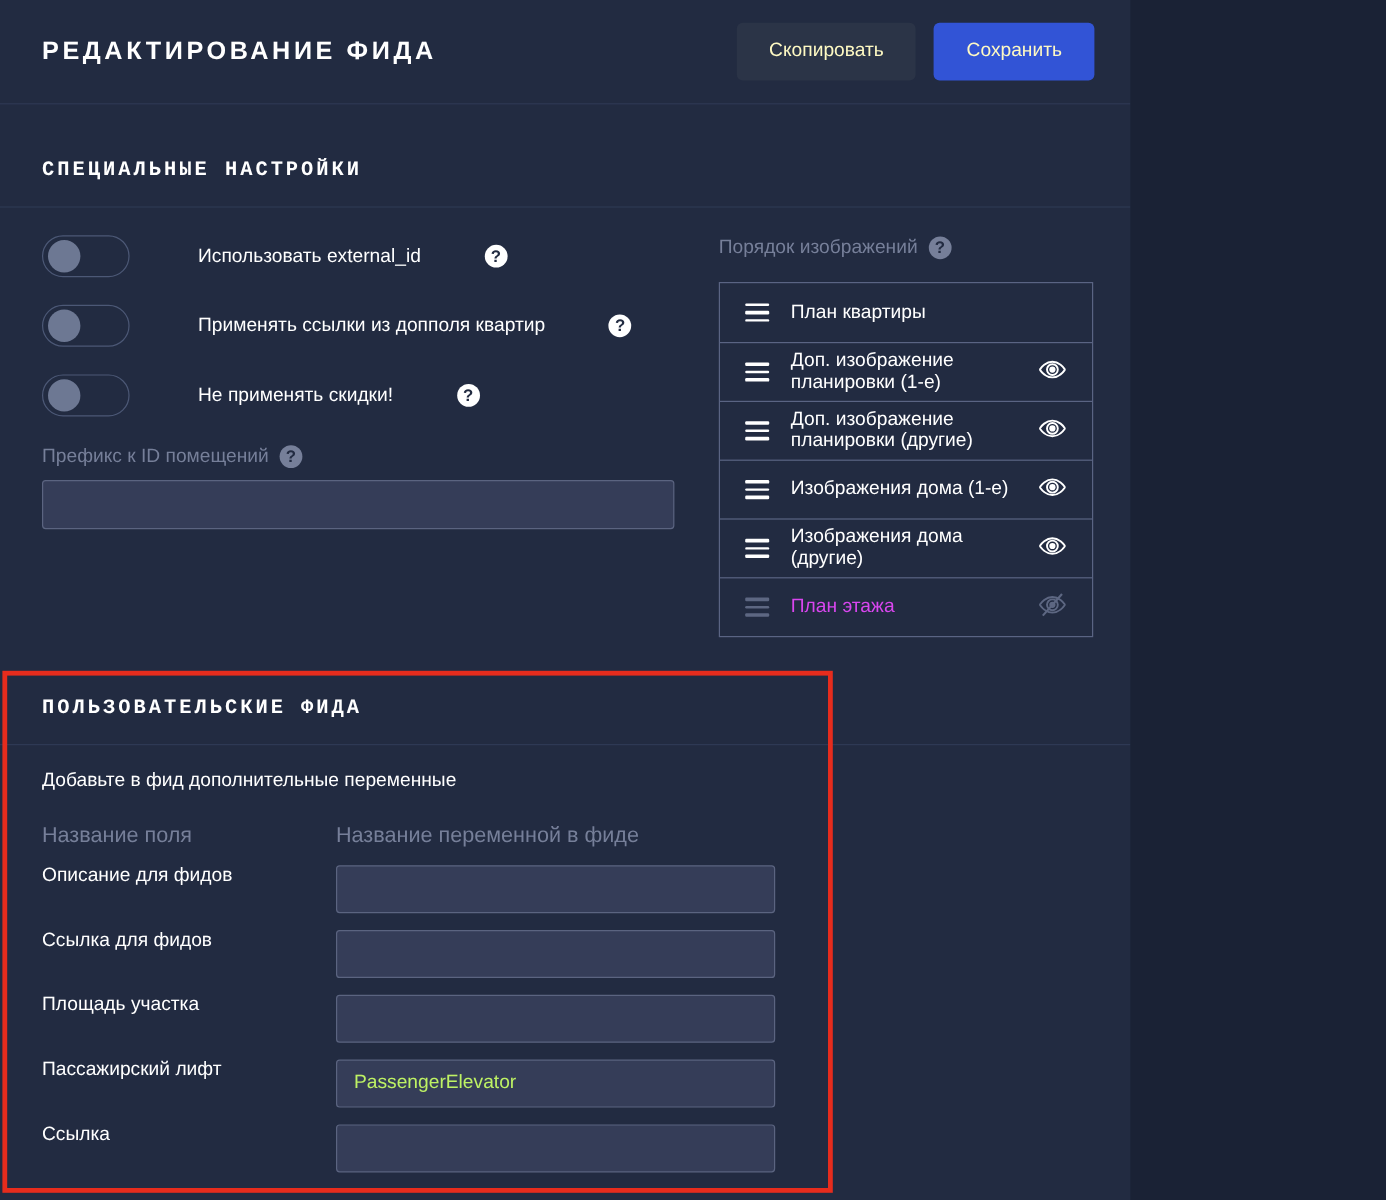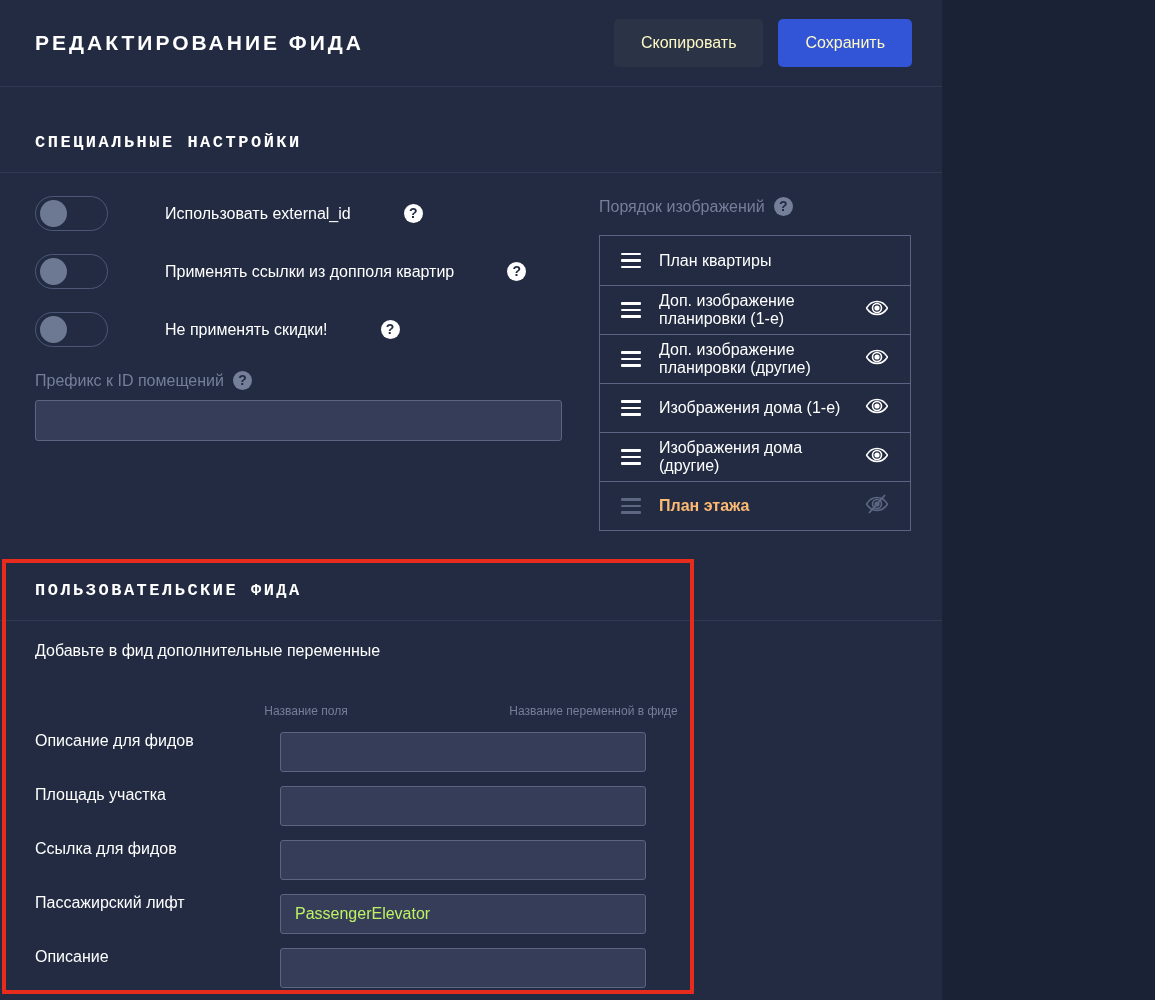--- a/index.html
+++ b/index.html
@@ -42,26 +42,26 @@
                 background:#353d58; border:1px solid #5b6480; border-radius:3px;
                 color:#fff; font-size:16px; padding:0 12px; font-family:inherit; }
   
   .image-list { margin-top:19px; border:1px solid #5a6483; }
   .image-row { height:49px; display:flex; align-items:center; padding:0 21px; cursor:pointer; }
   .image-row + .image-row { border-top:1px solid #5a6483; }
   .drag-icon { margin-right:18px; display:flex; flex-direction:column; gap:4px; cursor:grab; }
   .drag-icon i { display:block; width:20px; height:2.5px; background:#ffffff; border-radius:1px; }
   .image-row.disabled .drag-icon i { background:#5d6782; }
   .row-label { font-size:16px; flex:1; }
-  .image-row.disabled .row-label { color:#fdba74;font-weight:bold; }
+  .image-row.disabled .row-label { color:#d946ef; }
   .eye { width:24px; height:24px; cursor:pointer; flex:none; }
   
   .s2-body { padding:0 35px; }
   .subtitle { margin-top:21px; font-size:16px; }
-  .cols-header { display:flex; margin-top:44px; color:#767f99; font-size:12px;justify-content:center; }
+  .cols-header { display:flex; margin-top:26px; color:#767f99; font-size:18px; }
   .ch-first { width:245px; }
   .field-row { display:flex; align-items:flex-start; margin-top:14px; }
   .fr-label { width:245px; font-size:16px; }
   .fr-input { width:366px; height:40px; background:#353d58; border:1px solid #5b6480;
               border-radius:3px; color:#bef264; font-size:16px; padding:0 14px; font-family:inherit; }
   
   .red-frame { position:absolute; left:2px; top:559px; width:692px; height:435px;
                border:4px solid #e62c1d; pointer-events:none; }
 </style>
 </head>
@@ -222,35 +222,35 @@
       <span class="ch-first">Название поля</span>
       <span>Название переменной в фиде</span>
     </div>
 
     <div class="field-row">
       <span class="fr-label">Описание для фидов</span>
       <input type="text" class="fr-input" value="" style="">
     </div>
 
     <div class="field-row">
+      <span class="fr-label">Ссылка для фидов</span>
+      <input type="text" class="fr-input" value="" style="">
+    </div>
+
+    <div class="field-row">
       <span class="fr-label">Площадь участка</span>
-      <input type="text" class="fr-input" value="" style="">
-    </div>
-
-    <div class="field-row">
-      <span class="fr-label">Ссылка для фидов</span>
       <input type="text" class="fr-input" value="" style="">
     </div>
 
     <div class="field-row">
       <span class="fr-label">Пассажирский лифт</span>
       <input type="text" class="fr-input" value="PassengerElevator" style="">
     </div>
 
     <div class="field-row">
-      <span class="fr-label">Описание</span>
+      <span class="fr-label">Ссылка</span>
       <input type="text" class="fr-input" value="" style="">
     </div>
   </div>
 
   <div class="red-frame"></div>
 
 </div>
 
 </body></html>

